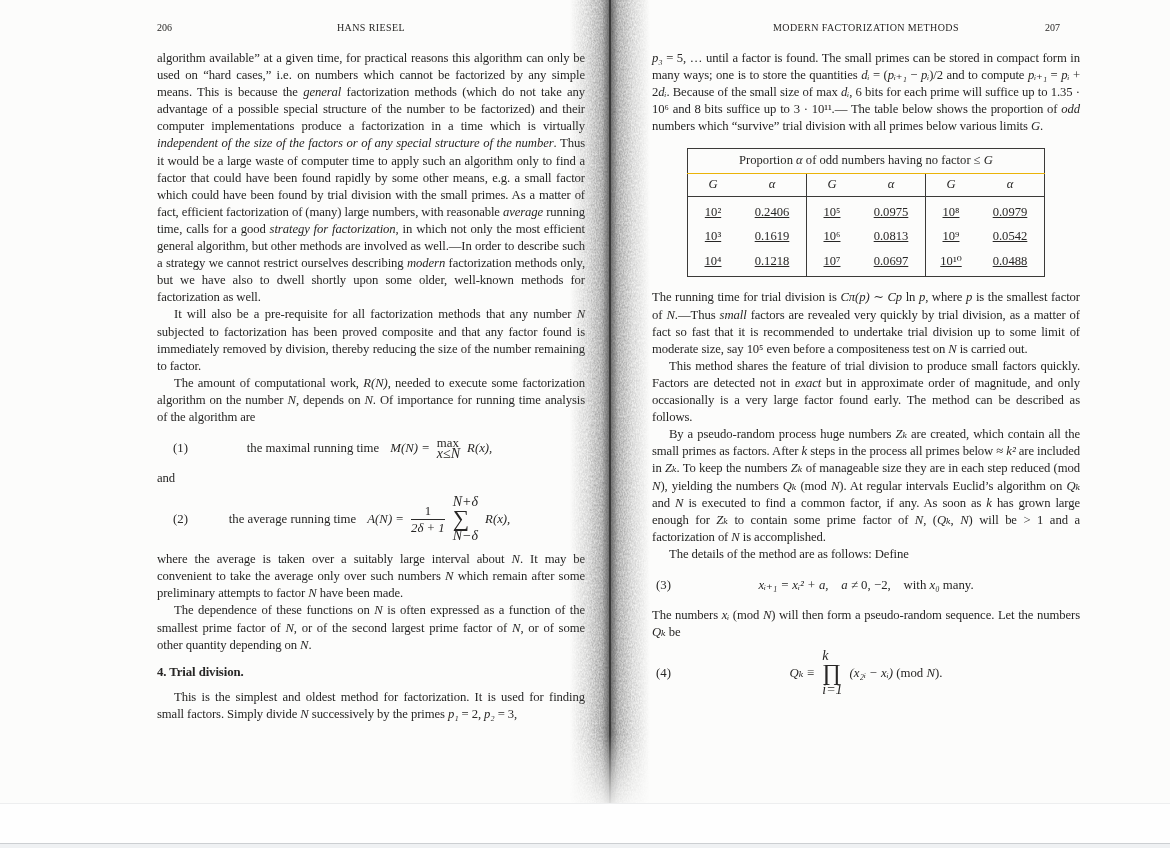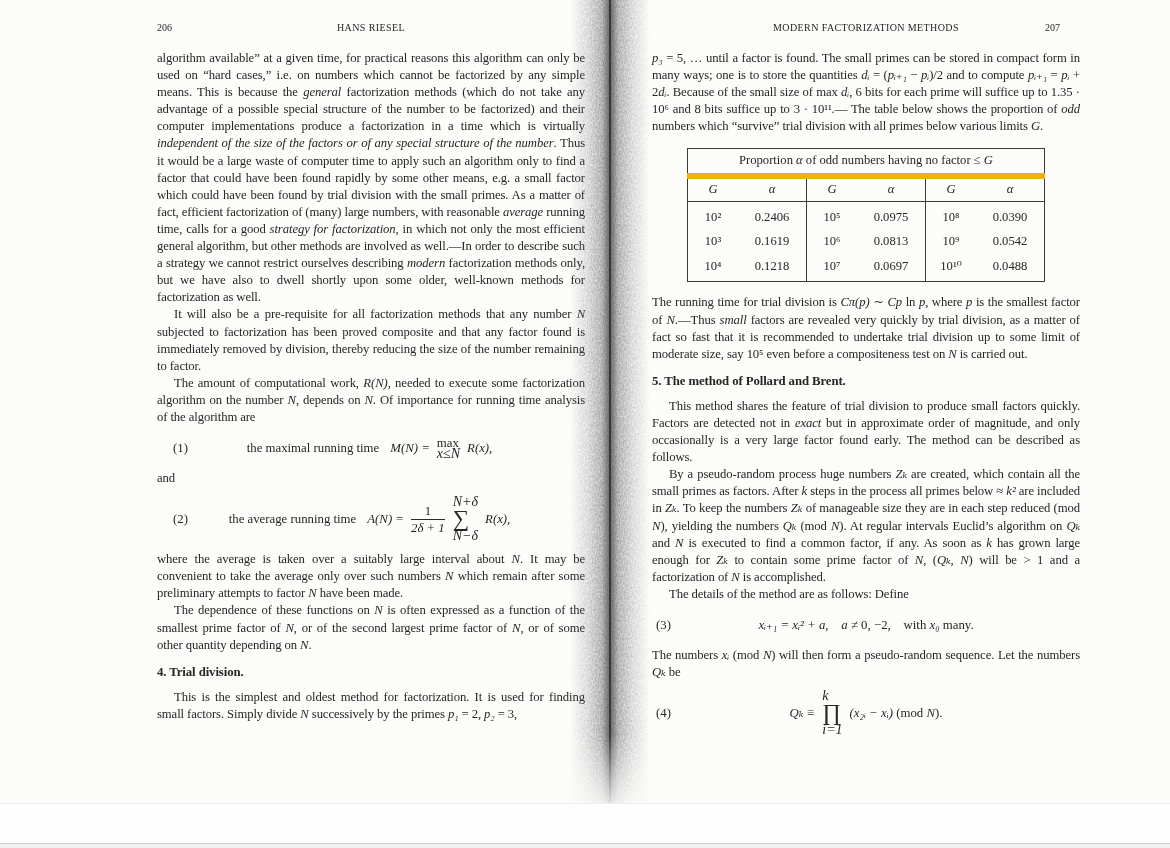--- a/index.html
+++ b/index.html
@@ -51,23 +51,23 @@
   .frac .num { border-bottom:1px solid #2b2a29; padding:0 5px 1px; line-height:14px; }
   .frac .den { padding-top:1px; line-height:14px; }
   .and-line { margin:3px 0 1px; }
 
   
   .dtable {
     border-collapse:collapse; margin:13px auto 12px;
     font-size:12.6px; color:#272625; border:1.2px solid #3b3a38;
   }
   .dtable th { font-weight:normal; }
-  .dtable .caption { border-bottom:6px solid #eab308; padding:4px 8px 5px; text-align:center; white-space:nowrap; }
+  .dtable .caption { border-bottom:1px solid #eab308; padding:4px 8px 5px; text-align:center; white-space:nowrap; }
   .dtable .cols th { border-bottom:1px solid #3b3a38; padding:3px 4px 4px; font-style:italic; text-align:center; }
-  .dtable td { padding:5px 4px 4px; text-align:center; }
+  .dtable td { padding:5px 4px 4px; text-align:center;text-decoration:underline; }
   .dtable tbody tr:first-child td { padding-top:8px; }
   .dtable tbody tr:last-child td { padding-bottom:7px; }
   .dtable .sep { border-left:1px solid #3b3a38; }
   .dtable td:nth-child(odd), .dtable .cols th:nth-child(odd) { min-width:42px; }
   .dtable td:nth-child(even), .dtable .cols th:nth-child(even) { min-width:60px; }
 
   
   .gutter {
     position:absolute; left:570px; top:0; width:80px; height:816px; pointer-events:none;
     -webkit-mask-image:linear-gradient(to bottom,#000 0%,#000 90%,transparent 100%);
@@ -182,21 +182,21 @@
             <th>α</th>
           </tr>
       </thead>
       <tbody>
           <tr>
             <td>10²</td>
             <td>0.2406</td>
             <td class="sep">10⁵</td>
             <td>0.0975</td>
             <td class="sep">10⁸</td>
-            <td>0.0390</td>
+            <td>0.0979</td>
           </tr>
           <tr>
             <td>10³</td>
             <td>0.1619</td>
             <td class="sep">10⁶</td>
             <td>0.0813</td>
             <td class="sep">10⁹</td>
             <td>0.0542</td>
           </tr>
           <tr>
@@ -205,21 +205,20 @@
             <td class="sep">10⁷</td>
             <td>0.0697</td>
             <td class="sep">10¹⁰</td>
             <td>0.0488</td>
           </tr>
         </tbody>
     </table>
 
     <p class="body-par noindent"><span>The running time for trial division is </span><span class="it">Cπ(p) ∼ Cp</span><span> ln </span><span class="it">p</span><span>, where </span><span class="it">p</span><span> is the smallest factor of </span><span class="it">N</span><span>.—Thus </span><span class="it">small</span><span> factors are revealed very quickly by trial division, as a matter of fact so fast that it is recommended to undertake trial division up to some limit of moderate size, say 10⁵ even before a compositeness test on </span><span class="it">N</span><span> is carried out.</span></p>
 
-    <div class="sec-heading">5. The method of Pollard and Brent.</div>
     <p class="body-par"><span>This method shares the feature of trial division to produce small factors quickly. Factors are detected not in </span><span class="it">exact</span><span> but in approximate order of magnitude, and only occasionally is a very large factor found early. The method can be described as follows.</span></p>
     <p class="body-par"><span>By a pseudo-random process huge numbers </span><span class="it">Zₖ</span><span> are created, which contain all the small primes as factors. After </span><span class="it">k</span><span> steps in the process all primes below ≈ </span><span class="it">k²</span><span> are included in </span><span class="it">Zₖ</span><span>. To keep the numbers </span><span class="it">Zₖ</span><span> of manageable size they are in each step reduced (mod </span><span class="it">N</span><span>), yielding the numbers </span><span class="it">Qₖ</span><span> (mod </span><span class="it">N</span><span>). At regular intervals Euclid’s algorithm on </span><span class="it">Qₖ</span><span> and </span><span class="it">N</span><span> is executed to find a common factor, if any. As soon as </span><span class="it">k</span><span> has grown large enough for </span><span class="it">Zₖ</span><span> to contain some prime factor of </span><span class="it">N</span><span>, (</span><span class="it">Qₖ</span><span>, </span><span class="it">N</span><span>) will be &gt; 1 and a factorization of </span><span class="it">N</span><span> is accomplished.</span></p>
     <p class="body-par"><span>The details of the method are as follows: Define</span></p>
 
     <div class="eq-row">
       <span class="eq-label">(3)</span>
       <span class="eq-content">
         <span class="math"><span class="it">xᵢ₊₁ = xᵢ² + a</span><span>, </span><span class="it">a</span><span> ≠ 0, −2, with </span><span class="it">x₀</span><span> many.</span></span>
       </span>
     </div>

